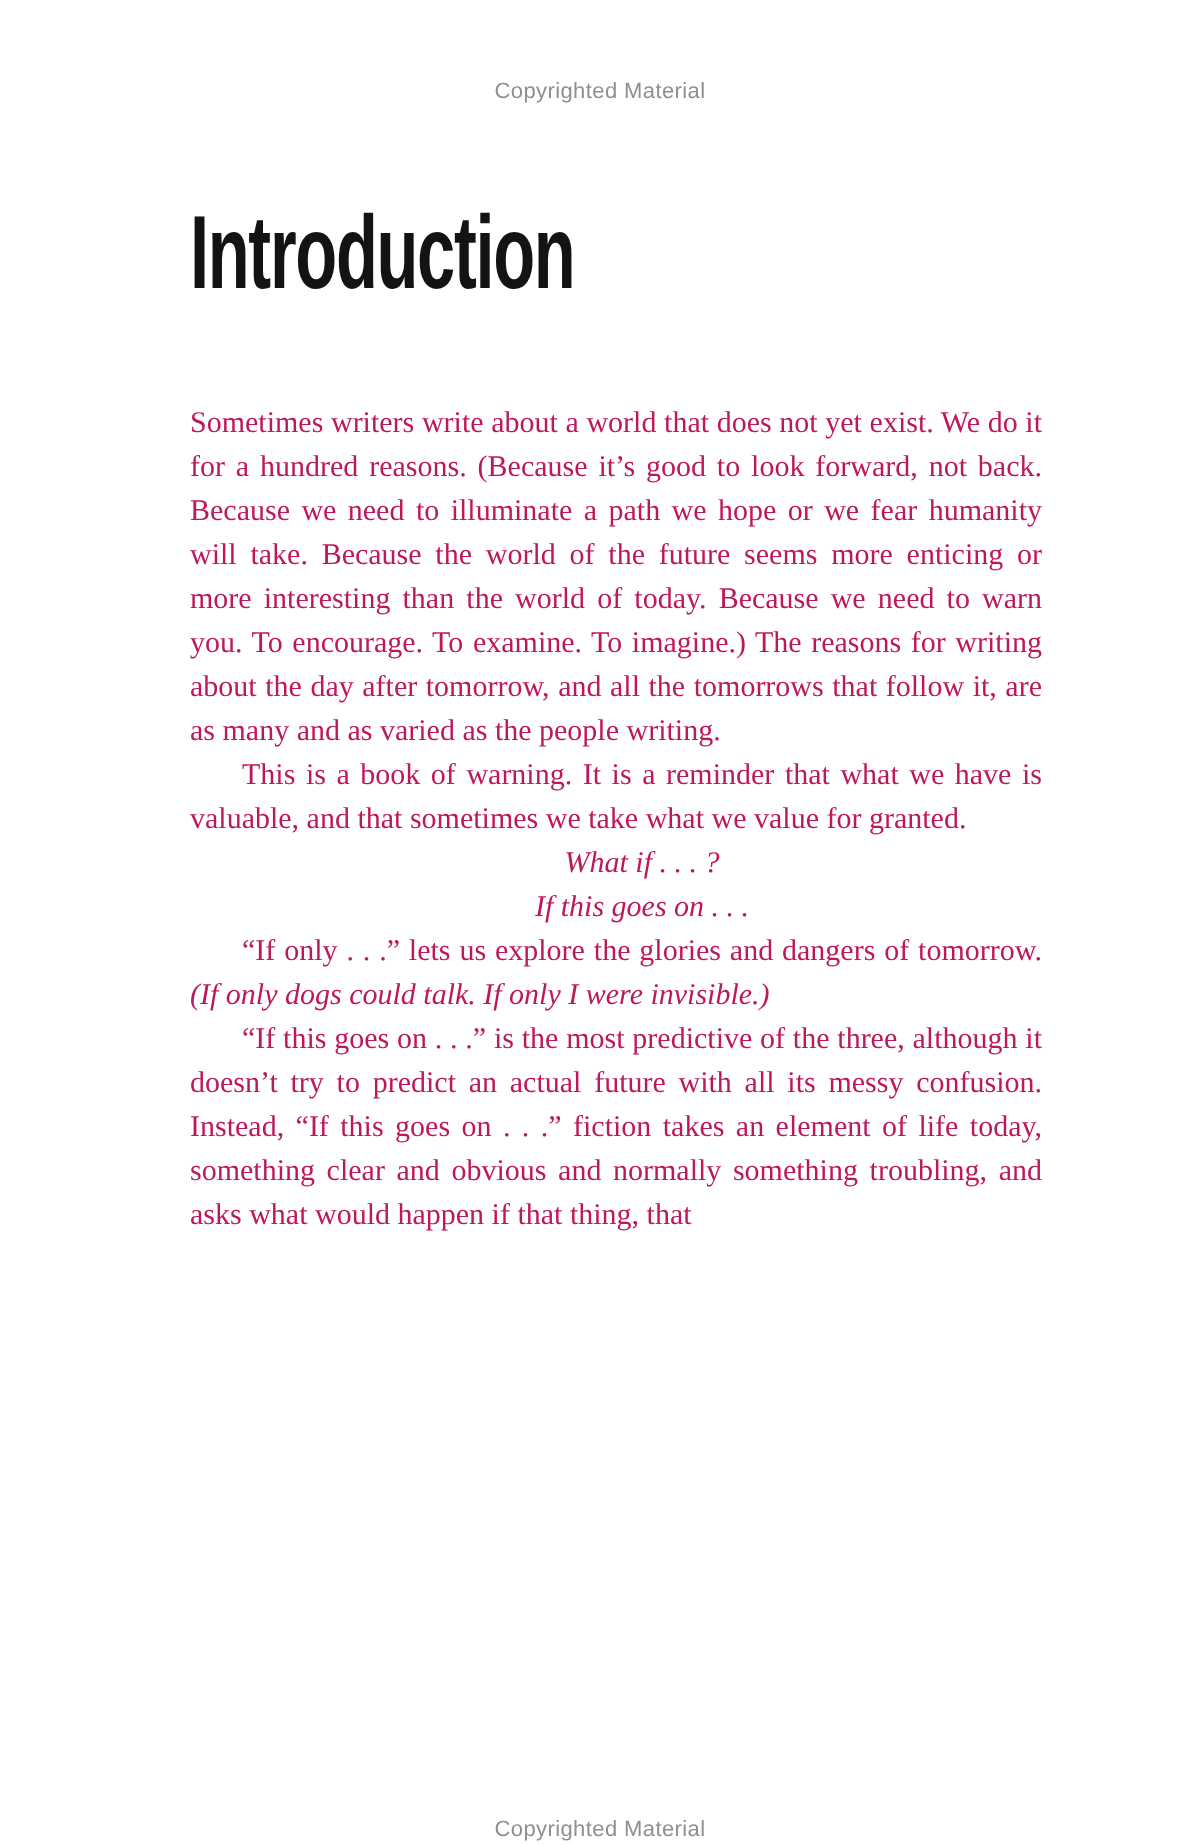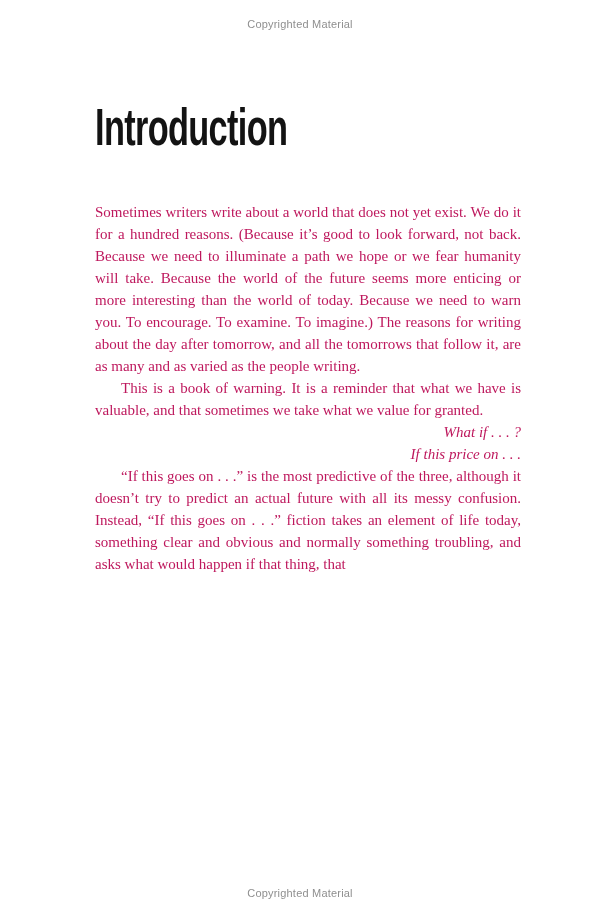--- a/index.html
+++ b/index.html
@@ -16,20 +16,21 @@
     font-family: "Liberation Serif", serif;
   }
   .copyright {
     position: absolute;
     left: 0; width: 100%;
     text-align: center;
     font-family: "Liberation Sans", sans-serif;
     font-size: 11px;
     color: #8f8f8f;
     letter-spacing: 0.2px;
+    margin-top: 22px;
   }
   .copyright--top { top: 18px; }
   .copyright--bottom { top: 887px; }
   .heading {
     position: absolute;
     left: 95px; top: 100px;
     margin: 0;
     font-family: "Liberation Sans", sans-serif;
     font-weight: 700;
     font-size: 52px;
@@ -44,21 +45,21 @@
     position: absolute;
     left: 95px; top: 201px;
     width: 426px;
     font-size: 15px;
     line-height: 22px;
     color: #be185d;
     text-align: justify;
   }
   .para { margin: 0; }
   .para--indent { text-indent: 26px; }
-  .para--phrase { text-align: right; font-style: italic; }
+  .para--phrase { text-align: center; font-style: italic; }
   .seg--italic { font-style: italic; }
 </style>
 </head>
 <body>
 
 <div class="page">
 
   <div class="copyright copyright--top">Copyrighted Material</div>
 
   <h1 class="heading">Introduction</h1>
@@ -66,23 +67,24 @@
   <main class="text-block">
 
     <p class="para"><span>Sometimes writers write about a world that does not yet exist. We do it for a hundred reasons. (Because it’s good to look forward, not back. Because we need to illuminate a path we hope or we fear humanity will take. Because the world of the future seems more enticing or more interesting than the world of today. Because we need to warn you. To encourage. To examine. To imagine.) The reasons for writing about the day after tomorrow, and all the tomorrows that follow it, are as many and as varied as the people writing.</span></p>
 
     <p class="para para--indent"><span>This is a book of warning. It is a reminder that what we have is valuable, and that sometimes we take what we value for granted.</span></p>
 
 
     <p class="para para--indent para--phrase"><span>What if . . . ?</span></p>
 
 
-    <p class="para para--indent para--phrase"><span>If this price on . . .</span></p>
+    <p class="para para--indent para--phrase"><span>If this goes on . . .</span></p>
 
 
+    <p class="para para--indent"><span>“If only . . .” lets us explore the glories and dangers of tomorrow. </span><span class="seg--italic">(If only dogs could talk. If only I were invisible.)</span></p>
 
     <p class="para para--indent"><span>“If this goes on . . .” is the most predictive of the three, although it doesn’t try to predict an actual future with all its messy confusion. Instead, “If this goes on . . .” fiction takes an element of life today, something clear and obvious and normally something troubling, and asks what would happen if that thing, that</span></p>
 
   </main>
 
   <div class="copyright copyright--bottom">Copyrighted Material</div>
 
 </div>
 
 </body></html>

